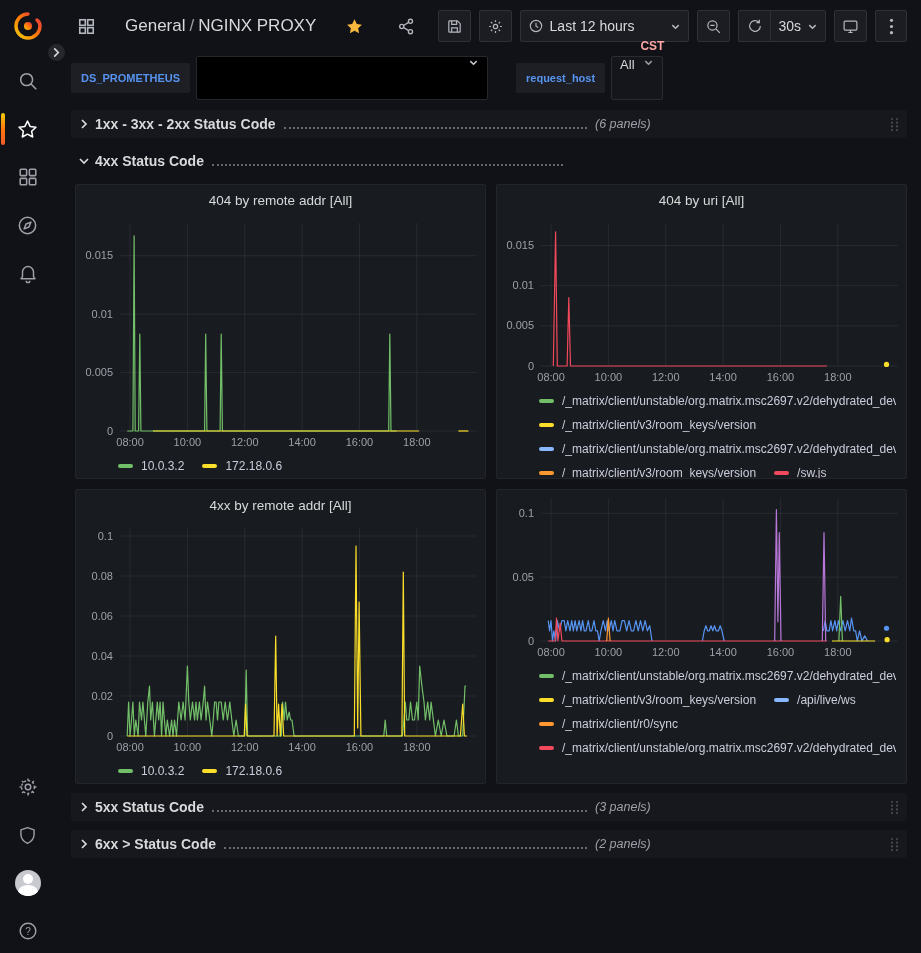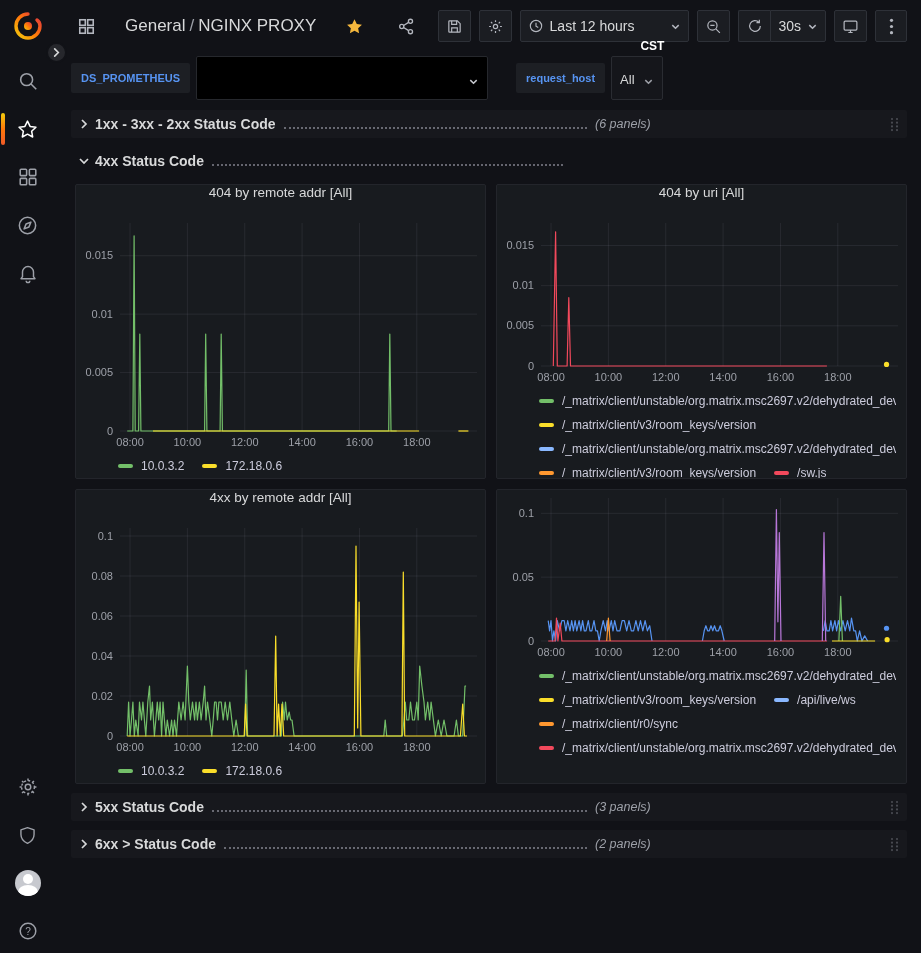--- a/index.html
+++ b/index.html
@@ -40,30 +40,30 @@
   .crumb-text .divider { color:#9da0a8; padding:0 4px; }
   .icon-btn { background:none; border:none; display:flex; align-items:center; justify-content:center; cursor:pointer; padding:0 4px; }
   .toolbar { margin-left:auto; display:flex; align-items:center; gap:8px; }
   .tb-btn {
     height:32px; min-width:32px; padding:0 7px; background:#1b1d22; border:1px solid #2e3138; border-radius:2px;
     display:flex; align-items:center; justify-content:center; gap:6px; cursor:pointer; color:#d8d9da; font-size:14px;
   }
   .tb-group { display:flex; }
   .tb-group .tb-btn:first-child { border-radius:2px 0 0 2px; border-right:none; }
   .tb-group .tb-btn:last-child { border-radius:0 2px 2px 0; }
-  .tz { color:#ffffff; font-size:12px; font-weight:bold;margin-top:40px; }
+  .tz { color:#fca5a5; font-size:12px; font-weight:bold;margin-top:40px; }
   
   .submenu { display:flex; align-items:center; gap:6px; padding:4px 14px 10px 16px; }
   .var-label {
     height:30px; padding:0 10px; background:#1d1f24; border-radius:2px;
     display:flex; align-items:center; color:#5794f2; font-size:11px; font-weight:bold; cursor:pointer;
   }
   .var-select {
-    height:44px; border-radius:2px; display:flex; align-items:flex-end; justify-content:space-between;
-    padding:12px 8px; cursor:pointer; font-size:13px; color:#d8d9da;
+    height:44px; border-radius:2px; display:flex; align-items:flex-start; justify-content:space-between;
+    padding:0 8px; cursor:pointer; font-size:13px; color:#d8d9da;
   }
   .var-select.redacted { width:292px; background:#000000; border:1px solid #26282d; margin-right:22px; }
   .var-select.small { background:#15161b; border:1px solid #2a2c32; gap:8px; }
   
   .dash { padding:0 14px 0 16px; }
   .row-head { height:28px; display:flex; align-items:center; border-radius:2px; margin-bottom:9px; padding:0 8px; cursor:pointer; }
   .row-head.collapsed { background:#17181d;text-align:center; }
   .row-left { display:flex; align-items:baseline; width:494px; }
   .row-head.expanded .row-left { width:470px; }
   .row-chev { display:flex; align-items:center; margin-right:6px; align-self:center; }
@@ -73,21 +73,21 @@
   .row-dots { flex:1; border-bottom:2px dotted rgba(204,204,220,0.45); margin:0 2px 3px 8px; }
   .row-count { font-size:12.5px; font-style:italic; color:#9da0a8; margin-left:6px; white-space:nowrap; }
   .row-count:empty { display:none; }
   .row-handle { margin-left:auto; display:flex; align-items:center; cursor:grab; }
   
   .panel-grid { display:grid; grid-template-columns:1fr 1fr; gap:10px; margin:1px 0 9px 4px; }
   .panel {
     height:295px; background:#181b1f; border:1px solid #23252b; border-radius:2px;
     display:flex; flex-direction:column; overflow:hidden;
   }
-  .panel-title { height:30px; display:flex; align-items:flex-start; justify-content:center; font-size:13.5px; font-weight:500; color:#d8d9da; cursor:pointer; }
+  .panel-title { height:30px; display:flex; align-items:center; justify-content:center; font-size:13.5px; font-weight:500; color:#d8d9da; cursor:pointer; }
   .chart { position:relative; }
   .chart-tall { height:237px; }
   .chart-short { height:172px; }
   .chart svg { position:absolute; inset:0; }
   .legend { flex:1; overflow:hidden; padding:2px 10px 0 42px; font-size:12px; color:#ccccdc; }
   .legend-row { display:flex; gap:18px; height:24px; align-items:center; white-space:nowrap; }
   .legend-item { display:flex; align-items:center; gap:8px; cursor:pointer; overflow:hidden; }
   .legend-item .sw { width:15px; height:4px; border-radius:2px; flex-shrink:0; }
   svg text { font-family:"Liberation Sans", sans-serif; }
 </style>

